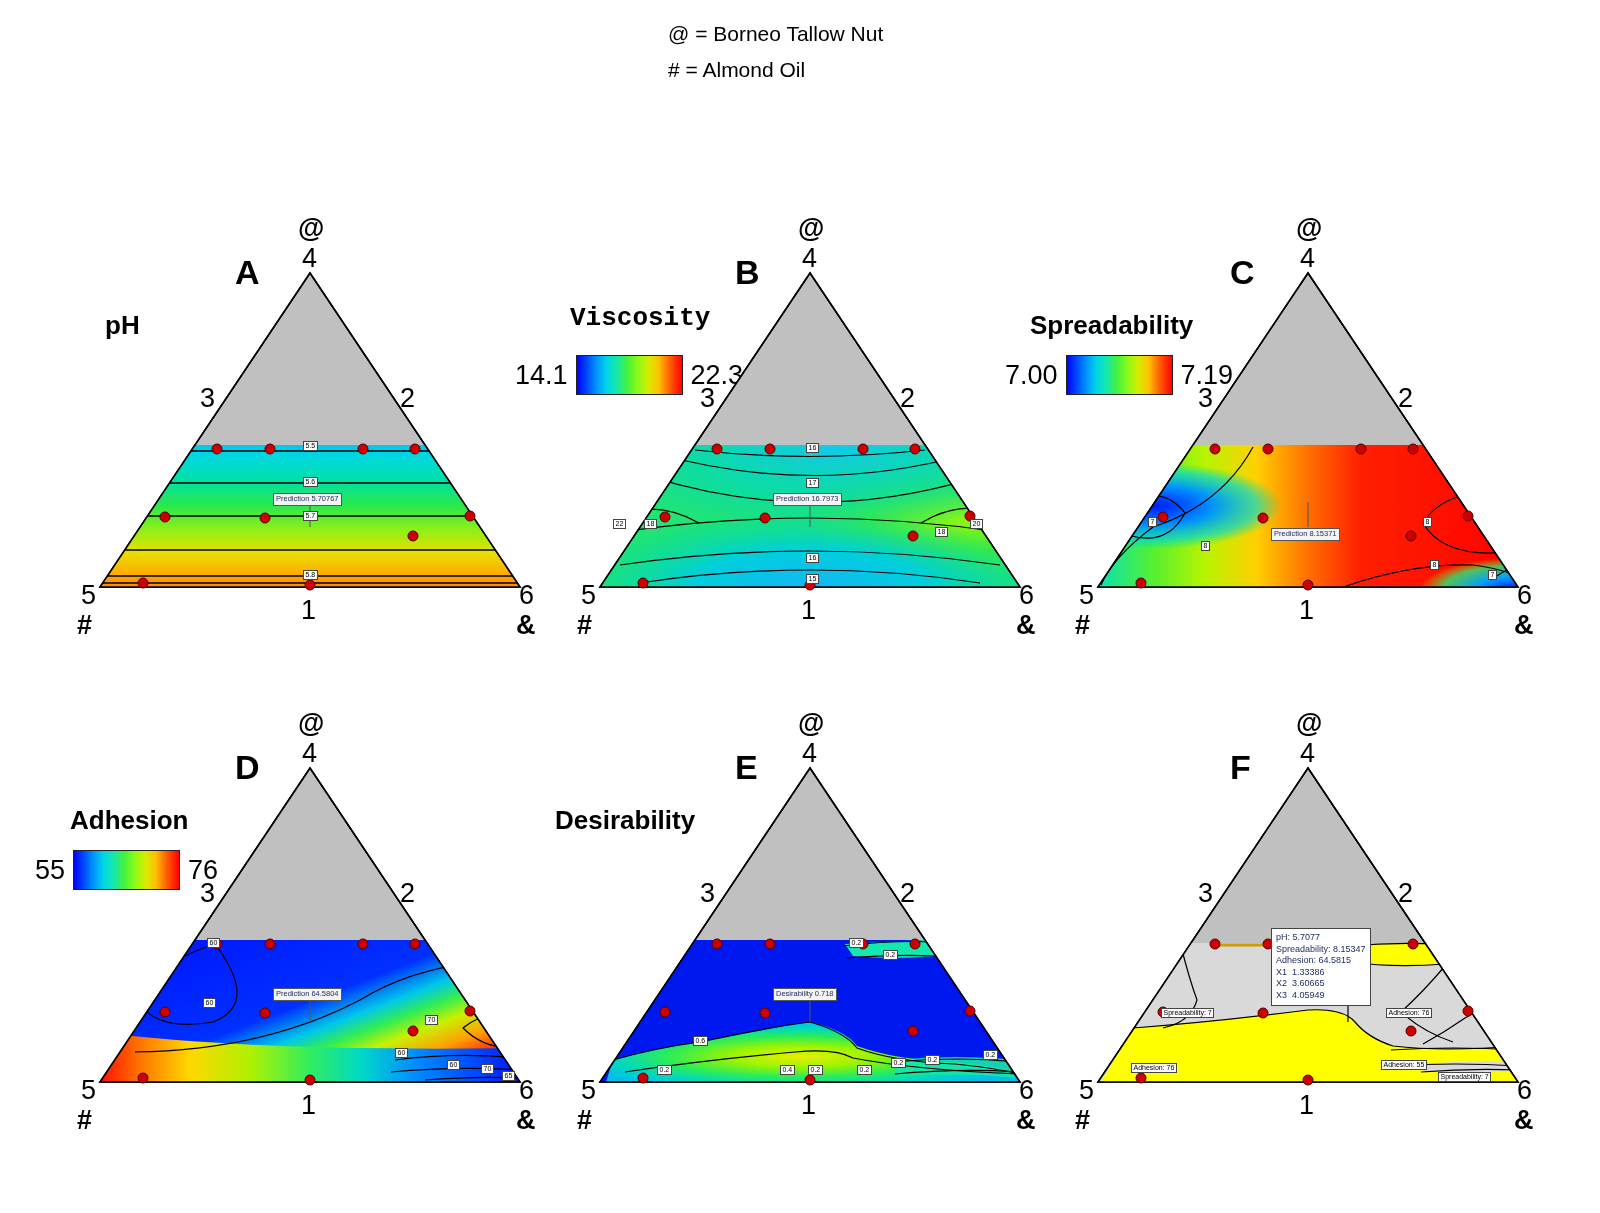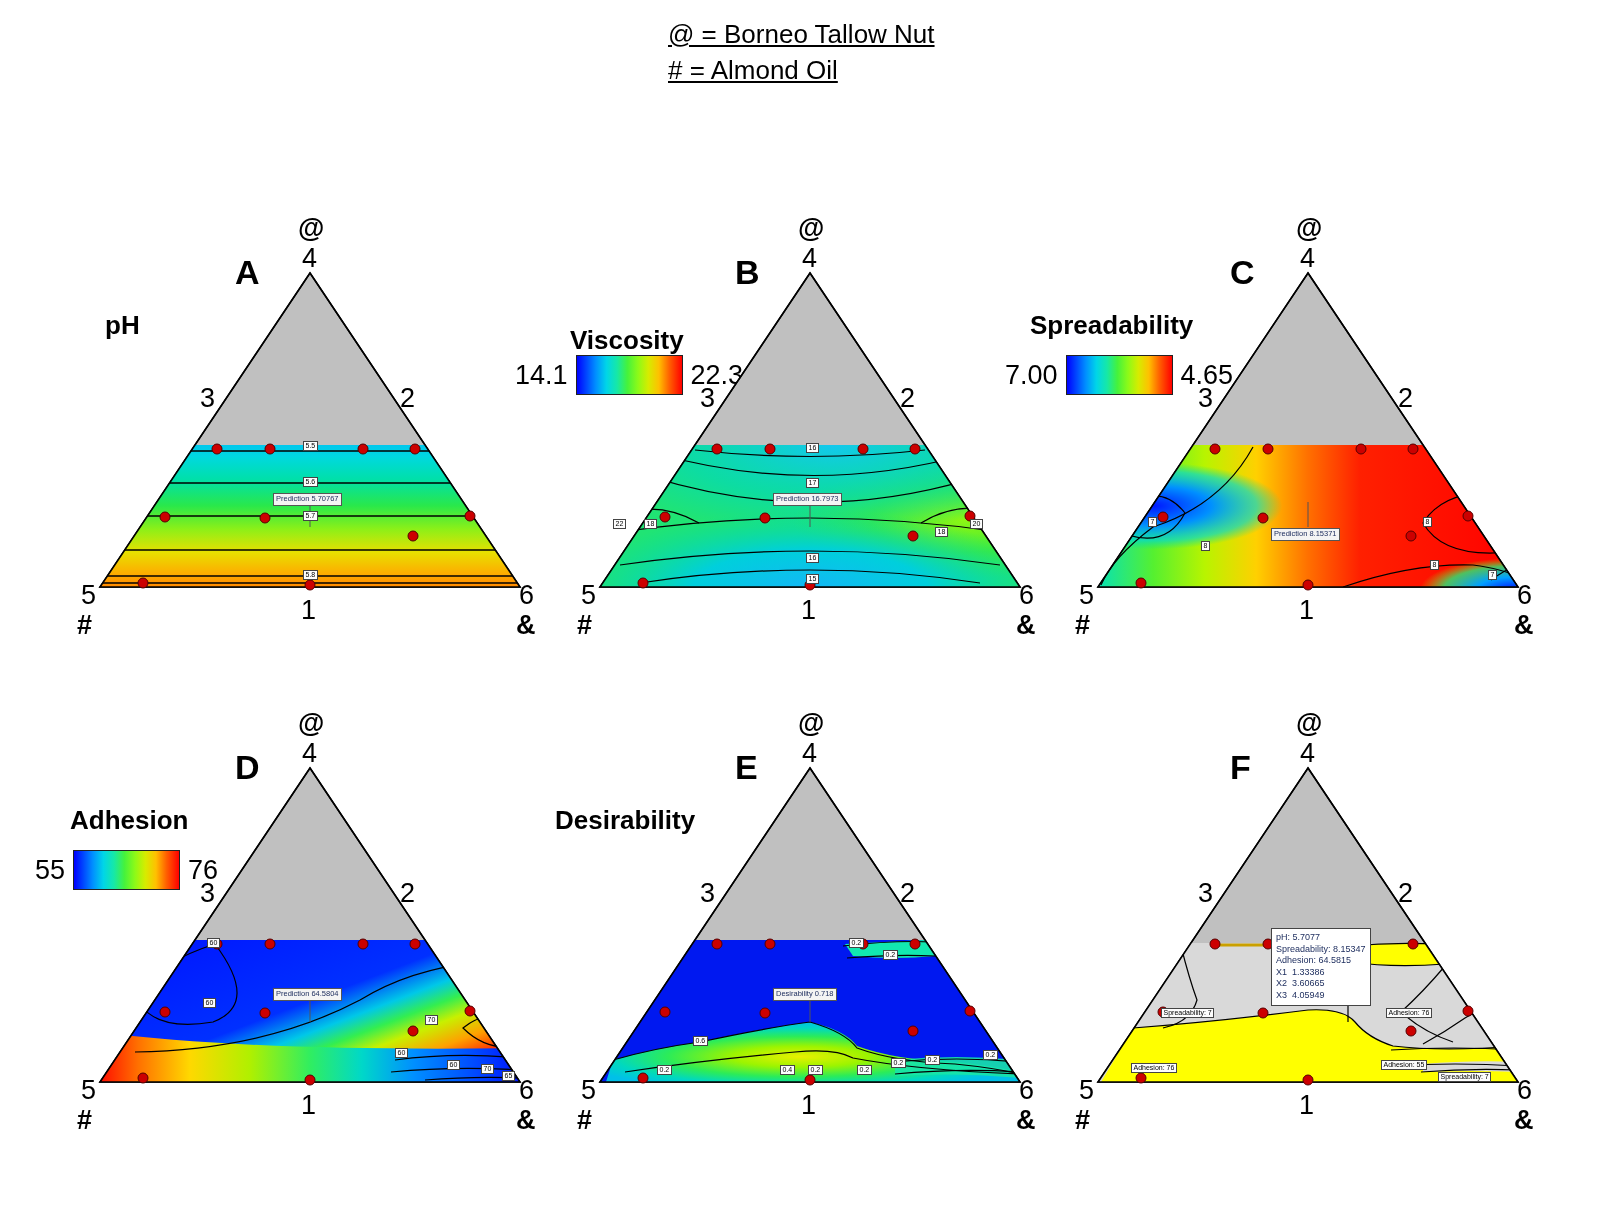--- a/index.html
+++ b/index.html
@@ -4,21 +4,21 @@
 <style>
   html,body{margin:0;padding:0;background:#fff;}
   body{width:1600px;height:1213px;position:relative;font-family:"Liberation Sans",sans-serif;color:#000;overflow:hidden;}
 
   
   #legend{position:absolute;left:668px;top:2px;width:420px;}
   .legend-row{display:flex;align-items:center;gap:10px;height:38px;}
   .dp-dot{width:26px;height:26px;border-radius:50%;background:#ee0000;border:2.5px solid #000;box-sizing:border-box;flex:0 0 auto;}
   .dp-label{font-size:27px;line-height:27px;}
   .legend-keys{margin-top:14px;}
-  .legend-keys div{font-size:26px;line-height:36px;white-space:pre;text-decoration:underline;}
+  .legend-keys div{font-size:21px;line-height:36px;white-space:pre;}
 
   
   .panel{position:absolute;width:520px;height:480px;}
   .panel-letter{position:absolute;font-size:34px;font-weight:bold;}
   .resp-title{position:absolute;font-size:26px;font-weight:bold;white-space:nowrap;}
   .cbar-wrap{position:absolute;display:flex;align-items:center;gap:8px;}
   .cbar{width:105px;height:38px;border:1px solid #222;
         background:linear-gradient(to right,#0000ff 0%,#0040ff 8%,#0090ff 18%,#00d5e8 28%,#16e8a8 38%,#45f23c 48%,#8cfa18 58%,#d6ec00 68%,#ffc000 78%,#ff6000 88%,#ff0000 100%);}
   .cbar-min,.cbar-max{font-size:27px;line-height:27px;}
 
@@ -105,21 +105,21 @@
     <div class="nlab" style="left:-14px;top:315px;">5</div>
     <div class="nlab" style="left:206px;top:330px;">1</div>
     <div class="nlab" style="left:424px;top:315px;">6</div>
     <div class="vlab" style="left:-18px;top:345px;">#</div>
     <div class="vlab" style="left:421px;top:345px;">&amp;</div>
   </div>
 </div>
 
 <div class="panel" style="left:530px;top:205px;">
   <div class="panel-letter" style="left:205px;top:48px;">B</div>
-  <div class="resp-title" style="left:40px;top:120px;">Viscosity</div>
+  <div class="resp-title" style="left:40px;top:98px;font-family:Liberation Mono, monospace;">Viscosity</div>
   <div class="cbar-wrap" style="left:-15px;top:150px;">
     <span class="cbar-min">14.1</span>
     <span class="cbar"></span>
     <span class="cbar-max">22.3</span>
   </div>
   <div class="tern" style="left:65px;top:60px;">
     <svg width="430" height="330" viewBox="0 0 430 330">
       <defs>
         <clipPath id="clipB">
             <polygon points="215,8 425,322 5,322"></polygon>
@@ -198,21 +198,21 @@
     <div class="vlab" style="left:421px;top:345px;">&amp;</div>
   </div>
 </div>
 
 <div class="panel" style="left:1035px;top:205px;">
   <div class="panel-letter" style="left:195px;top:48px;">C</div>
   <div class="resp-title" style="left:-5px;top:105px;">Spreadability</div>
   <div class="cbar-wrap" style="left:-30px;top:150px;">
     <span class="cbar-min">7.00</span>
     <span class="cbar"></span>
-    <span class="cbar-max">4.65</span>
+    <span class="cbar-max">7.19</span>
   </div>
   <div class="tern" style="left:58px;top:60px;">
     <svg width="430" height="330" viewBox="0 0 430 330">
       <defs>
         <clipPath id="clipC">
             <polygon points="215,8 425,322 5,322"></polygon>
           </clipPath>
         <linearGradient id="gCbase" x1="0" y1="0" x2="1" y2="0">
           <stop offset="0%" stop-color="#00e0c0"></stop>
             <stop offset="14%" stop-color="#55f030"></stop>

